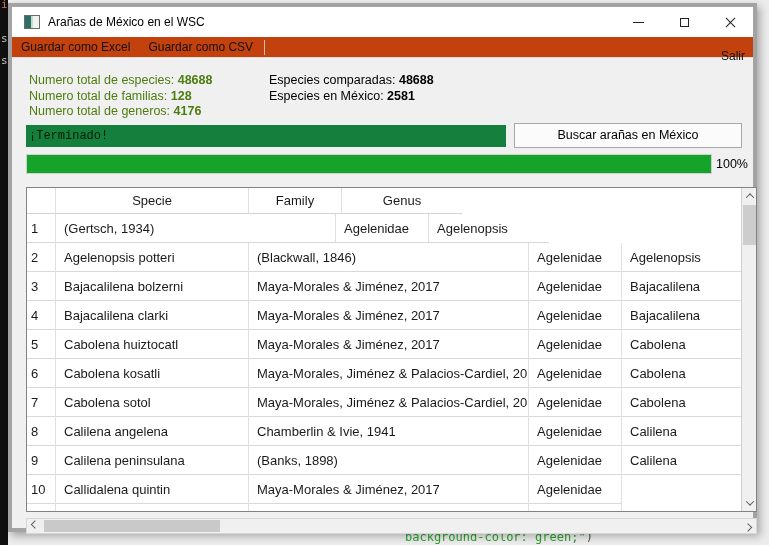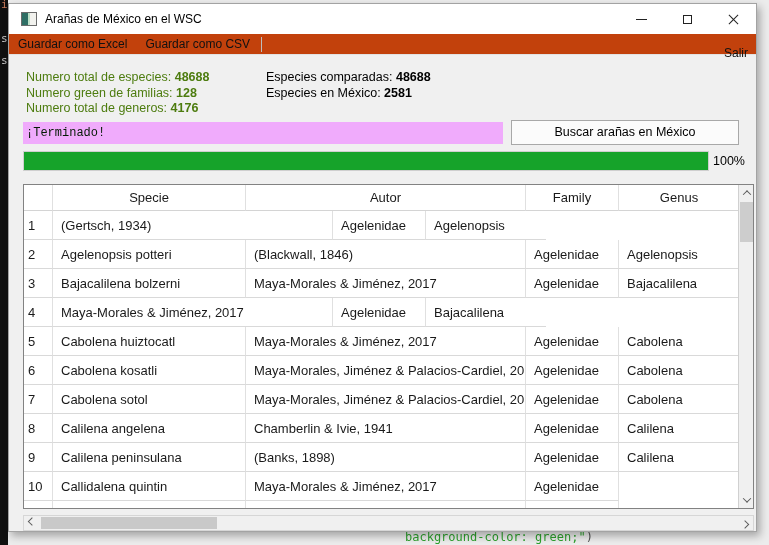--- a/index.html
+++ b/index.html
@@ -14,21 +14,21 @@
   .bg-ch1 { top:-2px; color:#c87858; }
   .bg-ch2 { top:32px; color:#c8c8c8; }
   .bg-ch3 { top:54px; color:#c8c8c8; }
   .bg-code { position:absolute; left:0; bottom:1px; width:769px; text-align:left; font-family:"DejaVu Sans Mono", monospace; font-size:12px; z-index:1; }
   .bg-code .str { color:#2da12d; }
   .bg-code .tail { color:#555; }
   .bg-code-inner { position:absolute; left:405px; bottom:0; white-space:nowrap; }
 
   
   .window { position:absolute; left:8px; top:3px; width:749px; height:529px; background:#f0f0f0;
-            border:1px solid #a3a3a3; z-index:2; box-shadow:3px 4px 8px rgba(0,0,0,0.30); }
+            border:4px solid #a3a3a3; z-index:2; box-shadow:3px 4px 8px rgba(0,0,0,0.30); }
 
   
   .titlebar { position:absolute; left:0; top:0; width:100%; height:30px; background:#ffffff; display:flex; align-items:center; }
   .app-icon { width:16px; height:14px; margin-left:12px; border:1px solid #6b6b6b; background:linear-gradient(90deg,#2e6e64 0 45%, #bfe0c8 45% 60%, #f2f2ee 60% 100%); }
   .title-text { margin-left:8px; font-size:12px; color:#000; }
   .win-btns { position:absolute; right:0; top:0; height:30px; display:flex; }
   .win-btn { width:46px; height:30px; display:flex; align-items:center; justify-content:center; }
   .glyph-min { width:11px; height:1px; background:#222; }
   .glyph-max { width:9px; height:9px; border:1px solid #222; background:transparent; }
   .glyph-close { position:relative; width:11px; height:11px; }
@@ -137,42 +137,41 @@
     <div class="menubar">
       <div class="menu-item">Guardar como Excel</div>
       <div class="menu-item">Guardar como CSV</div>
       <div class="menu-sep"></div>
       <div class="menu-spacer"></div>
       <div class="menu-right">Salir</div>
     </div>
 
     <div class="stats-left">
       <div><span>Numero total de especies: </span><span class="stat-val">48688</span></div>
-      <div><span>Numero green de familias: </span><span class="stat-val">128</span></div>
+      <div><span>Numero total de familias: </span><span class="stat-val">128</span></div>
       <div><span>Numero total de generos: </span><span class="stat-val">4176</span></div>
     </div>
     <div class="stats-right">
       <div><span>Especies comparadas: </span><span class="stat-val">48688</span></div>
       <div><span>Especies en México: </span><span class="stat-val">2581</span></div>
     </div>
 
-    <div class="status-banner" style="background: #f0abfc;">¡Terminado!</div>
+    <div class="status-banner" style="background: #15803d;">¡Terminado!</div>
     <div class="search-btn">Buscar arañas en México</div>
 
     <div class="progress-track">
       <div class="progress-fill" style="background: rgb(22, 163, 42);"></div>
     </div>
     <div class="progress-label">100%</div>
 
     <div class="table-frame">
       <div class="tgrid">
         <div class="thead">
           <div class="hcell h-num"></div>
           <div class="hcell h-specie">Specie</div>
-          <div class="hcell h-autor">Autor</div>
           <div class="hcell h-family">Family</div>
           <div class="hcell h-genus">Genus</div>
         </div>
         <div>
             <div class="trow">
               <div class="tcell c-num">1</div>
               <div class="tcell c-autor">(Gertsch, 1934)</div>
               <div class="tcell c-family">Agelenidae</div>
               <div class="tcell c-genus">Agelenopsis</div>
             </div>
@@ -185,20 +184,21 @@
             </div>
             <div class="trow">
               <div class="tcell c-num">3</div>
               <div class="tcell c-specie">Bajacalilena bolzerni</div>
               <div class="tcell c-autor">Maya-Morales &amp; Jiménez, 2017</div>
               <div class="tcell c-family">Agelenidae</div>
               <div class="tcell c-genus">Bajacalilena</div>
             </div>
             <div class="trow">
               <div class="tcell c-num">4</div>
+              <div class="tcell c-specie">Bajacalilena clarki</div>
               <div class="tcell c-autor">Maya-Morales &amp; Jiménez, 2017</div>
               <div class="tcell c-family">Agelenidae</div>
               <div class="tcell c-genus">Bajacalilena</div>
             </div>
             <div class="trow">
               <div class="tcell c-num">5</div>
               <div class="tcell c-specie">Cabolena huiztocatl</div>
               <div class="tcell c-autor">Maya-Morales &amp; Jiménez, 2017</div>
               <div class="tcell c-family">Agelenidae</div>
               <div class="tcell c-genus">Cabolena</div>

